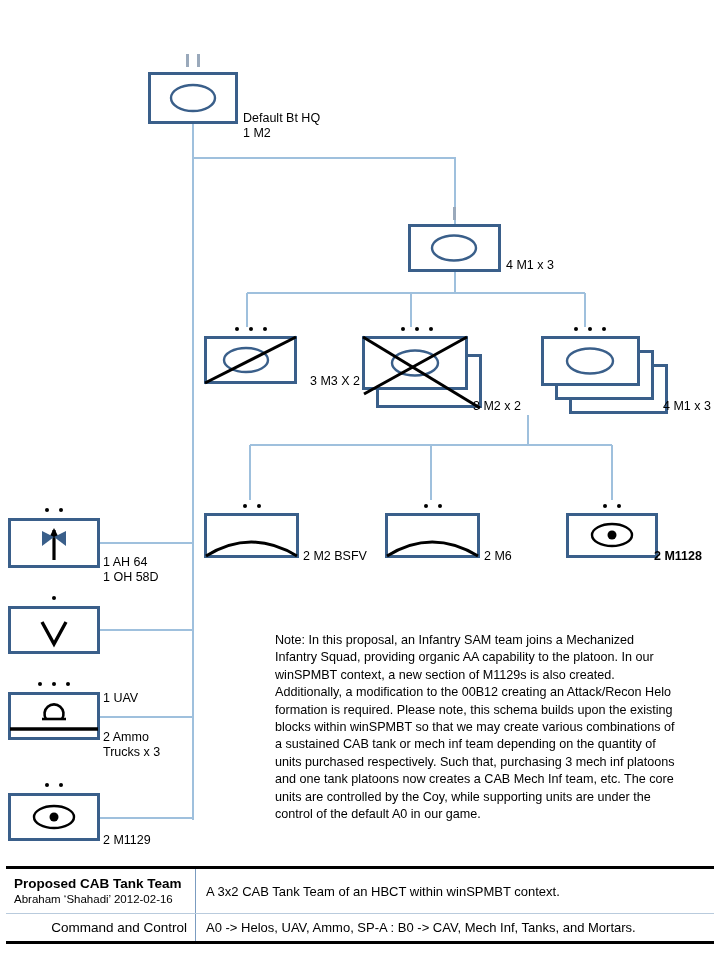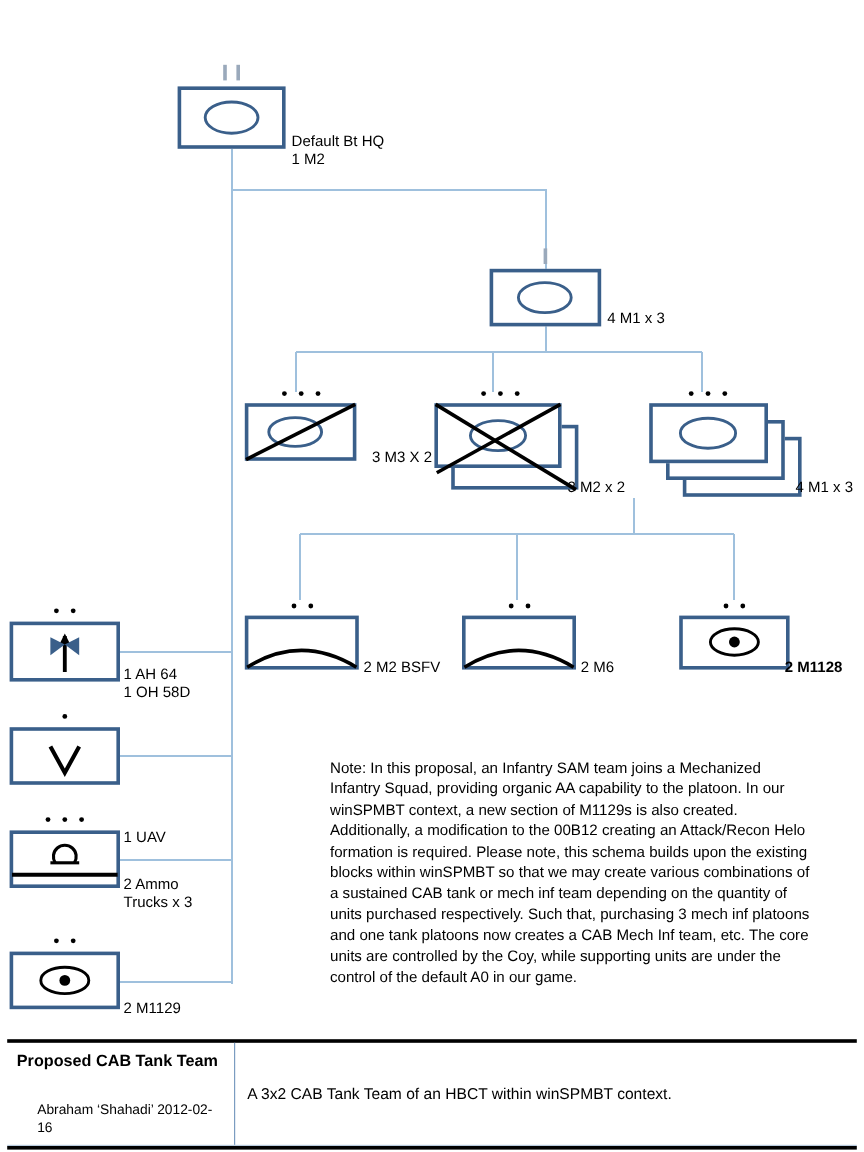--- a/index.html
+++ b/index.html
@@ -109,41 +109,39 @@
   .lg-row.last { border-bottom: none; }
   .lg-left {
     width: 190px;
     box-sizing: border-box;
     border-right: 1px solid #7b9cc0;
     padding: 6px 8px 6px 8px;
     text-align: right;
     display: flex;
     flex-direction: column;
     justify-content: center;
-    gap: 26px;
   }
   .lg-right {
     flex: 1;
     box-sizing: border-box;
     padding: 6px 0 6px 10px;
     display: flex;
     align-items: center;
     font-size: 13px;
   }
   .lg-title {
     font-size: 13.5px;
     font-weight: bold;
     text-align: left;
     line-height: 17px;
   }
   .lg-sub {
     font-size: 11.5px;
     text-align: left;
     line-height: 15px;
-    margin-left: 17px;
   }
   .lg-c2 {
     font-size: 13.5px;
     text-align: right;
     width: 100%;
   }
 </style>
 </head>
 <body>
 
@@ -323,15 +321,21 @@
   <div id="note">Note: In this proposal, an Infantry SAM team joins a Mechanized Infantry Squad, providing organic AA capability to the platoon. In our winSPMBT context, a new section of M1129s is also created. Additionally, a modification to the 00B12 creating an Attack/Recon Helo formation is required. Please note, this schema builds upon the existing blocks within winSPMBT so that we may create various combinations of a sustained CAB tank or mech inf team depending on the quantity of units purchased respectively. Such that, purchasing 3 mech inf platoons and one tank platoons now creates a CAB Mech Inf team, etc. The core units are controlled by the Coy, while supporting units are under the control of the default A0 in our game.</div>
 
   <div id="legend">
     <div class="lg-row">
       <div class="lg-left">
         <div class="lg-title">Proposed CAB Tank Team</div>
         <div class="lg-sub">Abraham ‘Shahadi’ 2012-02-16</div>
       </div>
       <div class="lg-right">A 3x2 CAB Tank Team of an HBCT within winSPMBT context.</div>
     </div>
+    <div class="lg-row last">
+      <div class="lg-left">
+        <div class="lg-c2">Command and Control</div>
+      </div>
+      <div class="lg-right">A0 -&gt; Helos, UAV, Ammo, SP-A : B0 -&gt; CAV, Mech Inf, Tanks, and Mortars.</div>
+    </div>
   </div>
 
 </div>
 
 </body></html>

